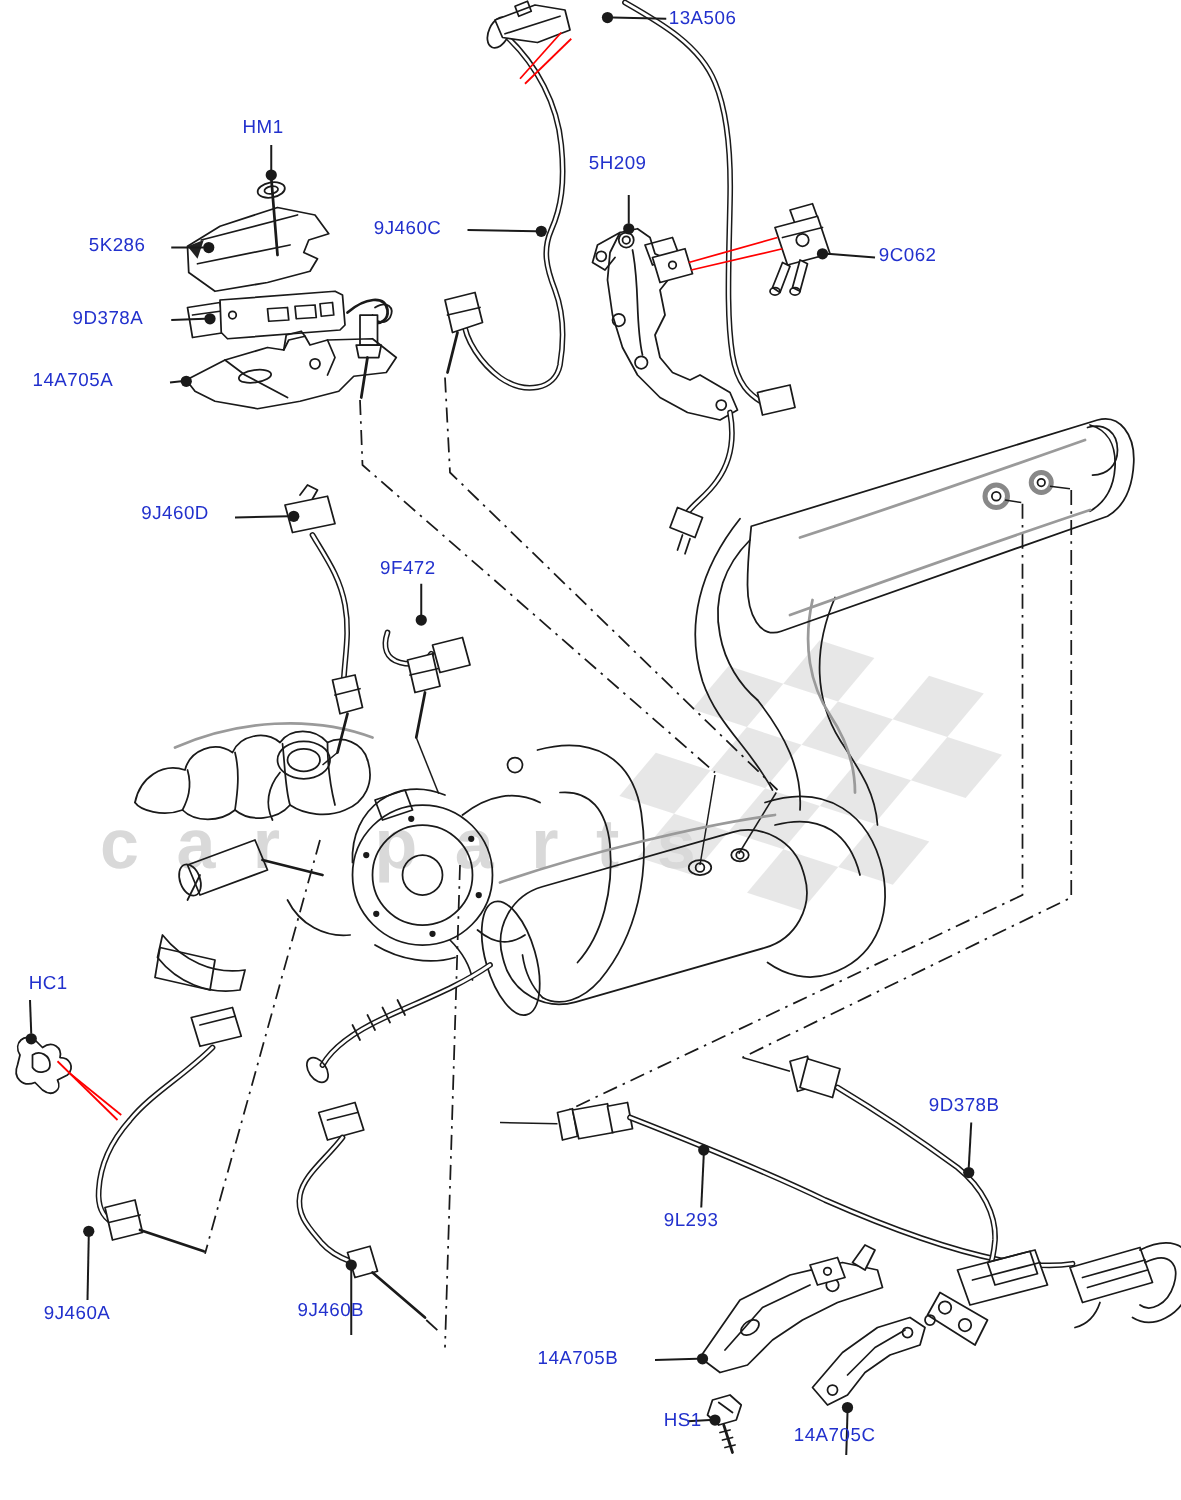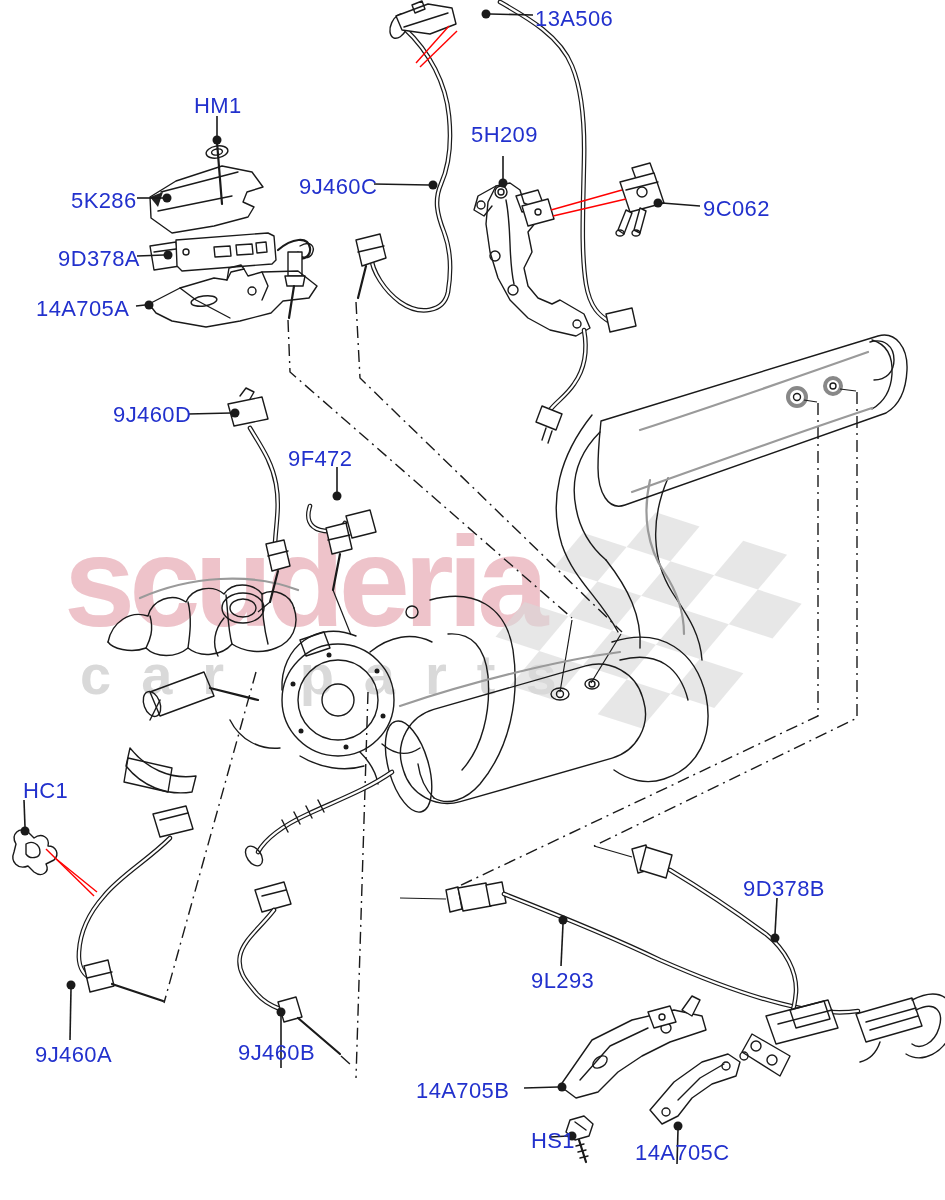--- a/index.html
+++ b/index.html
@@ -36,29 +36,28 @@
   .tube-i{stroke:#ffffff;stroke-width:2.2;fill:none;stroke-linecap:round;}
   .dashdot{stroke:var(--line);stroke-width:1.4;fill:none;stroke-dasharray:12 5 2 5;}
   .leader{stroke:var(--line);stroke-width:1.6;fill:none;}
   .dot{fill:var(--line);}
   .red{stroke:var(--arrow-red);stroke-width:1.4;fill:none;}
   .shade{stroke:var(--shade);stroke-width:2.2;fill:none;stroke-linecap:round;}
   .check{fill:var(--check);opacity:.62;}
   .fillblk{fill:#222;stroke:none;}
   .part-label{
     position:absolute;color:var(--label-blue);
-    font-size:22px;letter-spacing:.4px;white-space:nowrap;cursor:pointer;
+    font-size:15px;letter-spacing:.4px;white-space:nowrap;cursor:pointer;
   }
 </style>
 </head>
 <body>
 
 <div id="stage">
 
-  <div class="wm-title">scuderia</div>
   <div class="wm-sub">car parts</div>
 
   <svg width="945" height="1200" viewBox="0 0 945 1200">
 
     <g transform="translate(612,498) rotate(18)">
       <g transform="skewX(-22)">
         <rect class="check" x="46" y="0" width="46" height="42"></rect>
         <rect class="check" x="138" y="0" width="46" height="42"></rect>
         <rect class="check" x="0" y="42" width="46" height="42"></rect>
         <rect class="check" x="92" y="42" width="46" height="42"></rect>
@@ -398,28 +397,28 @@
       <path class="leader" d="M550,1137 L568,1136"></path>
         <circle class="dot" cx="572" cy="1136" r="4.5"></circle>
       <path class="leader" d="M677,1164 L678,1130"></path>
         <circle class="dot" cx="678" cy="1126" r="4.5"></circle>
     </g>
   </svg>
 
   <div class="part-label" style="left:194px;top:93px">HM1</div>
   <div class="part-label" style="left:71px;top:188px">5K286</div>
   <div class="part-label" style="left:58px;top:246px">9D378A</div>
-  <div class="part-label" style="left:36px;top:296px">14A705A</div>
+  <div class="part-label" style="left:26px;top:296px">14A705A</div>
   <div class="part-label" style="left:299px;top:174px">9J460C</div>
   <div class="part-label" style="left:535px;top:6px">13A506</div>
   <div class="part-label" style="left:471px;top:122px">5H209</div>
   <div class="part-label" style="left:703px;top:196px">9C062</div>
   <div class="part-label" style="left:113px;top:402px">9J460D</div>
-  <div class="part-label" style="left:288px;top:446px">9F472</div>
+  <div class="part-label" style="left:304px;top:446px">9F472</div>
   <div class="part-label" style="left:23px;top:778px">HC1</div>
   <div class="part-label" style="left:35px;top:1042px">9J460A</div>
   <div class="part-label" style="left:238px;top:1040px">9J460B</div>
   <div class="part-label" style="left:531px;top:968px">9L293</div>
   <div class="part-label" style="left:743px;top:876px">9D378B</div>
-  <div class="part-label" style="left:416px;top:1078px">14A705B</div>
+  <div class="part-label" style="left:430px;top:1078px">14A705B</div>
   <div class="part-label" style="left:531px;top:1128px">HS1</div>
   <div class="part-label" style="left:635px;top:1140px">14A705C</div>
 </div>
 
 </body></html>

